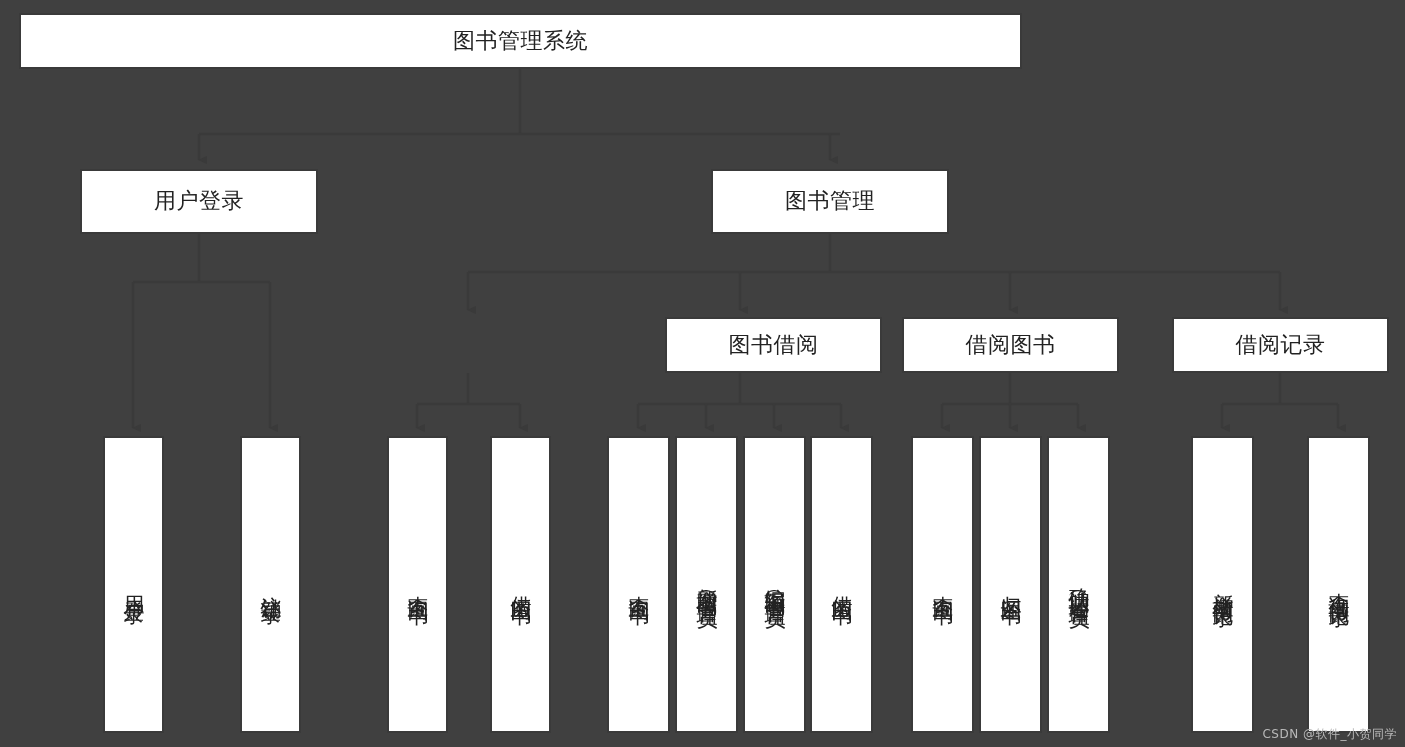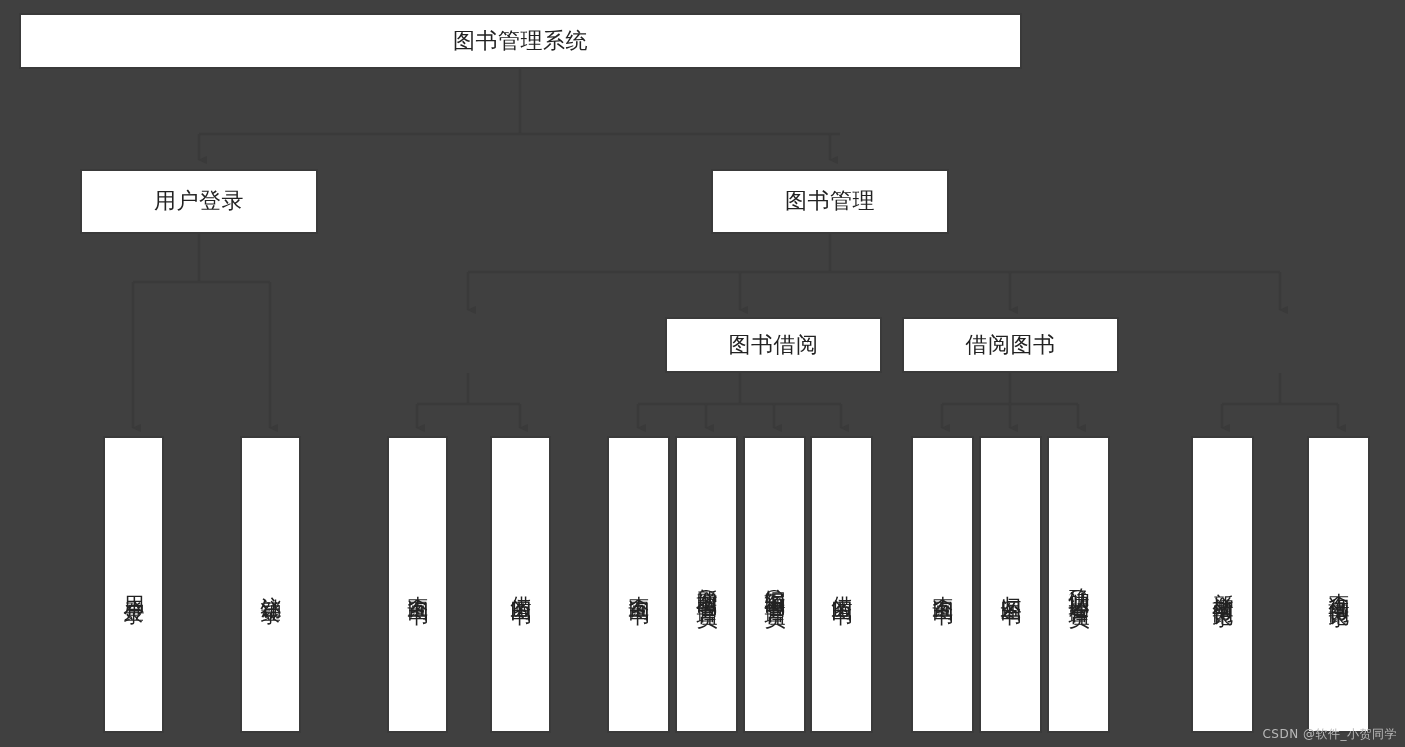--- a/index.html
+++ b/index.html
@@ -129,20 +129,23 @@
   <div class="node h" style="left:711px; top:169px; width:238px; height:65px;">
     <span>图书管理</span>
   </div>
 
   <div class="node h" style="left:632px; top:317px; width:217px; height:56px;margin-left:33px;">
     <span>图书借阅</span>
   </div>
   <div class="node h" style="left:902px; top:317px; width:217px; height:56px;">
     <span>借阅图书</span>
   </div>
+  <div class="node h" style="left:1172px; top:317px; width:217px; height:56px;">
+    <span>借阅记录</span>
+  </div>
 
   <div class="node v" style="left:103px; top:436px; width:61px; height:297px;">
     <span class="vtext">用户登录</span>
   </div>
   <div class="node v" style="left:240px; top:436px; width:61px; height:297px;">
     <span class="vtext">注销登录</span>
   </div>
 
   <div class="node v" style="left:387px; top:436px; width:61px; height:297px;">
     <span class="vtext">查询图书</span>

